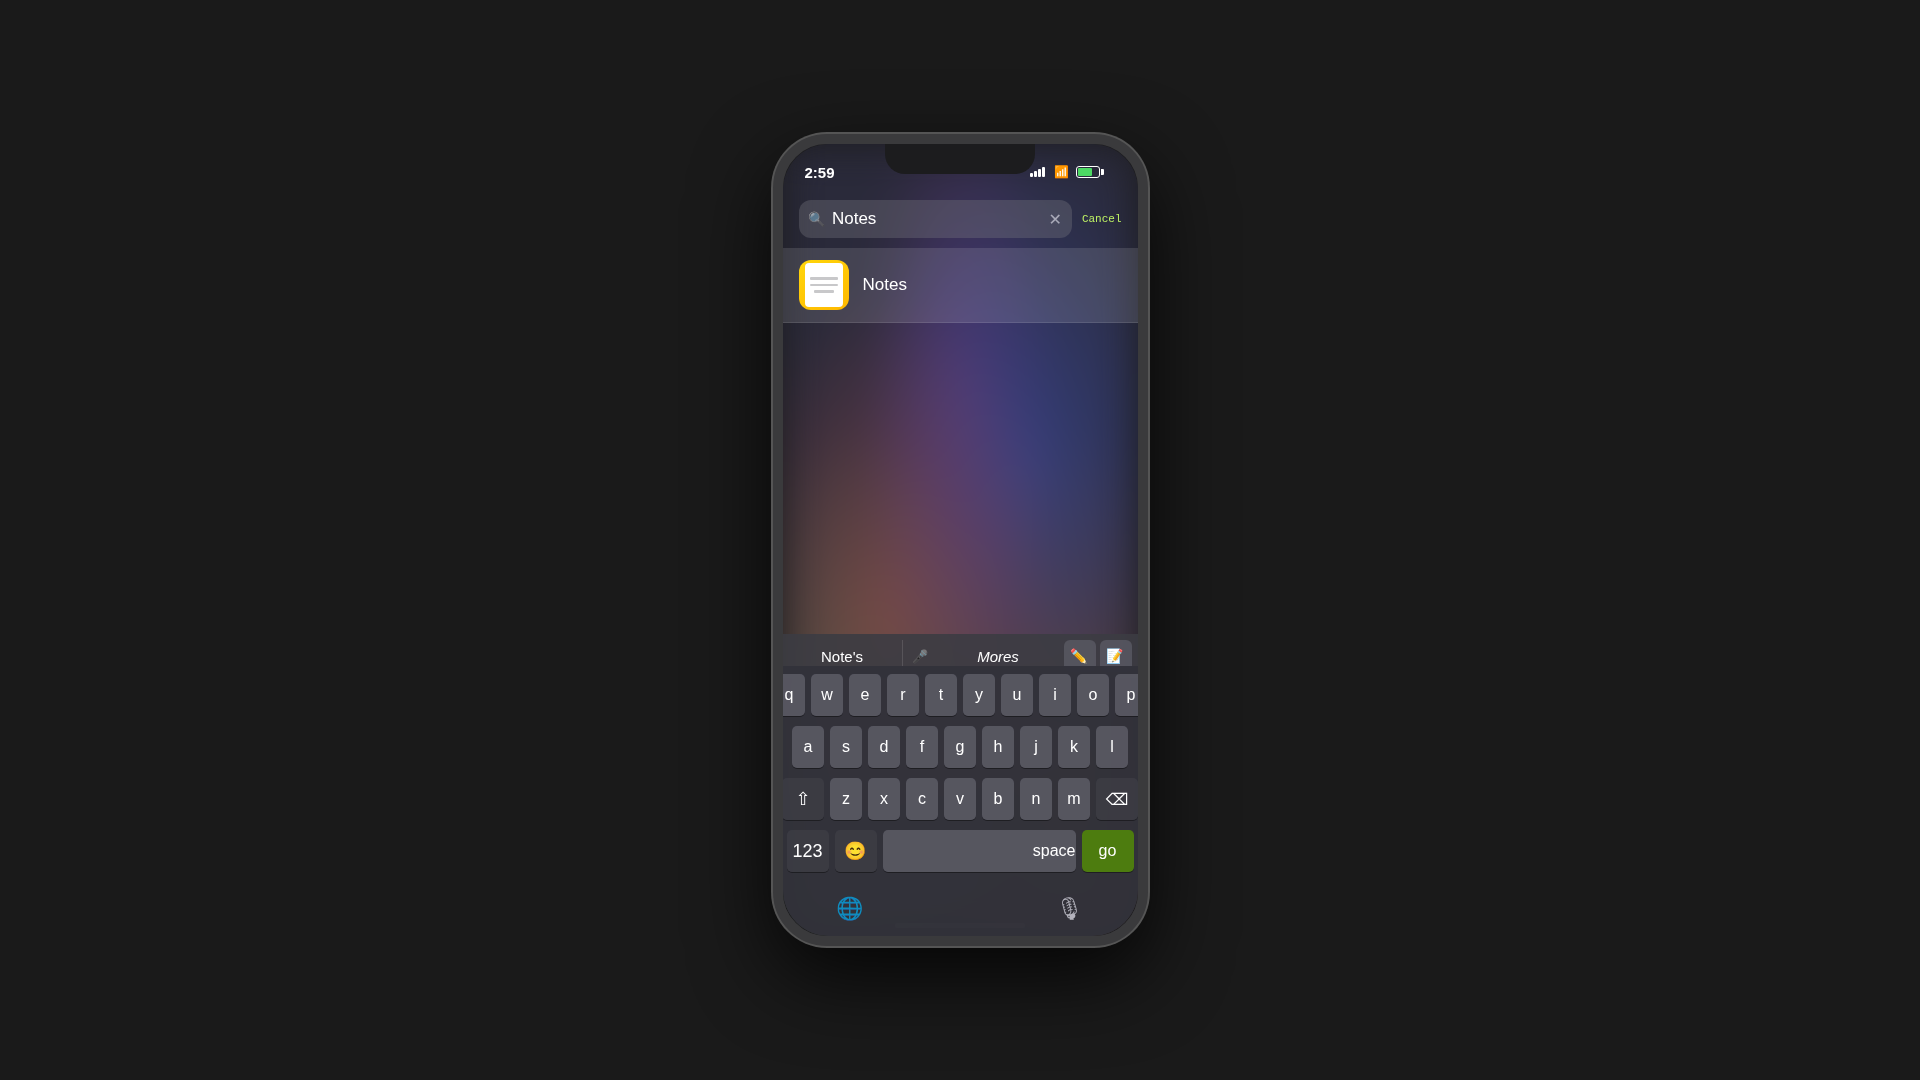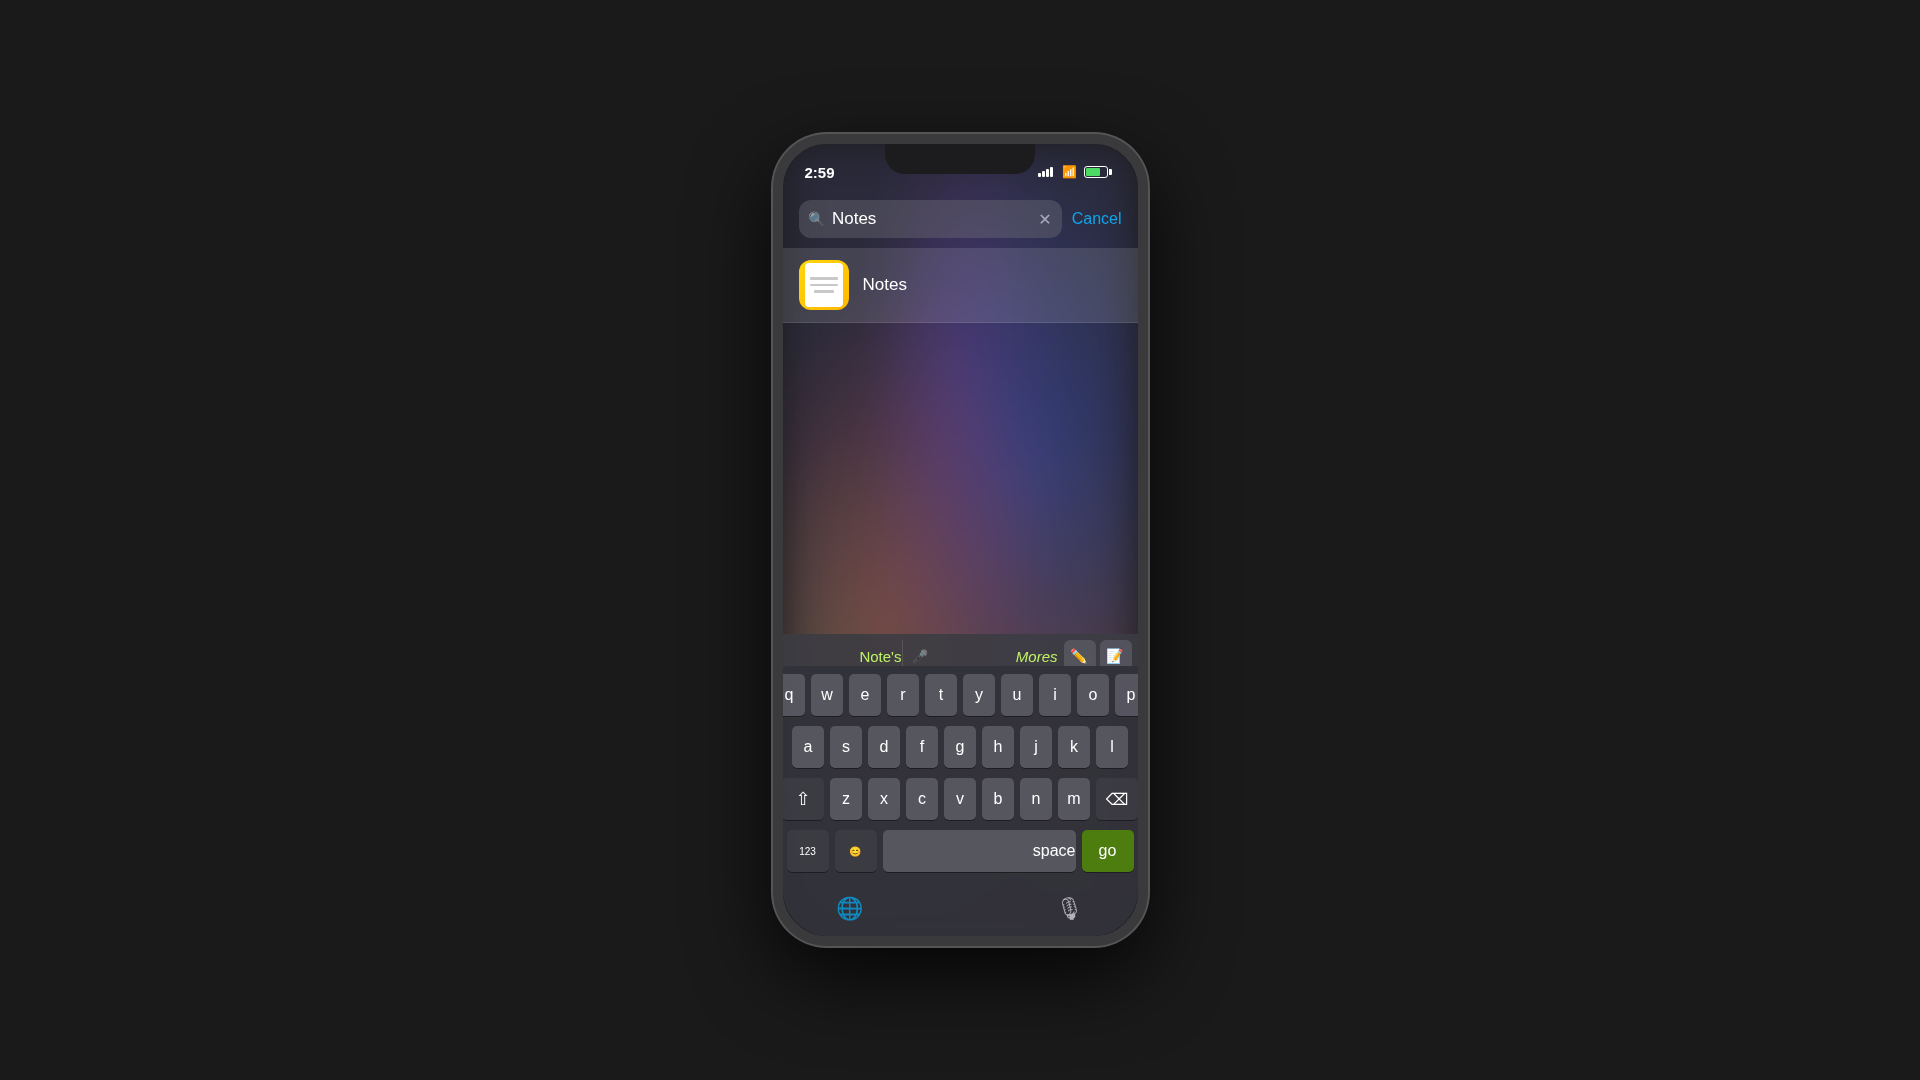--- a/index.html
+++ b/index.html
@@ -95,21 +95,21 @@
       height: 30px;
       background: #1c1c1e;
       border-radius: 0 0 20px 20px;
       z-index: 100;
     }
 
     
     .status-bar {
       position: absolute;
       top: 0;
-      left: 0; right: 8px;
+      left: 0; right: 16px;
       height: 44px;
       display: flex;
       align-items: center;
       justify-content: space-between;
       padding: 12px 22px 0;
       z-index: 99;
       color: white;
       font-size: 15px;
       font-weight: 600;
     }
@@ -207,24 +207,25 @@
       font-size: 17px;
     }
 
     .search-clear {
       color: rgba(235,235,245,0.6);
       font-size: 16px;
       cursor: pointer;
     }
 
     .cancel-btn {
-      color: #0ea5e9;
-      font-size: 16px;
+      color: #bef264;
+      font-size: 11px;
       cursor: pointer;
       white-space: nowrap;
+      font-family: Liberation Mono, monospace;
     }
 
     
     .result-list {
       background: rgba(255,255,255,0.12);
       margin: 0 0;
       border-radius: 0;
     }
 
     .result-item {
@@ -324,21 +325,21 @@
       max-width: 34px;
       box-shadow: 0 1px 0 rgba(0,0,0,0.4);
       user-select: none;
     }
 
     .key-special {
       background: rgba(60,60,68,0.9);
       min-width: 42px;
       max-width: none;
       flex: 1.3;
-      font-size: 10px;
+      font-size: 18px;
     }
 
     .key-shift {
       flex: 1.5;
       max-width: 44px;
     }
 
     .key-delete {
       flex: 1.5;
       max-width: 44px;
@@ -397,22 +398,22 @@
 
     .suggestions-row {
       display: flex;
       align-items: center;
       height: 44px;
       background: rgba(60,60,67,0.9);
     }
 
     .sug-word {
       flex: 1;
-      text-align: right;
-      color: #bef264;
+      text-align: center;
+      color: #ffffff;
       font-size: 15px;
       cursor: pointer;
       border-right: 1px solid rgba(255,255,255,0.12);
       padding: 8px 0;
     }
     .sug-word:last-of-type { border-right: none; font-style: italic; }
 
     .sug-mic-icon {
       font-size: 13px;
       color: rgba(235,235,245,0.6);

